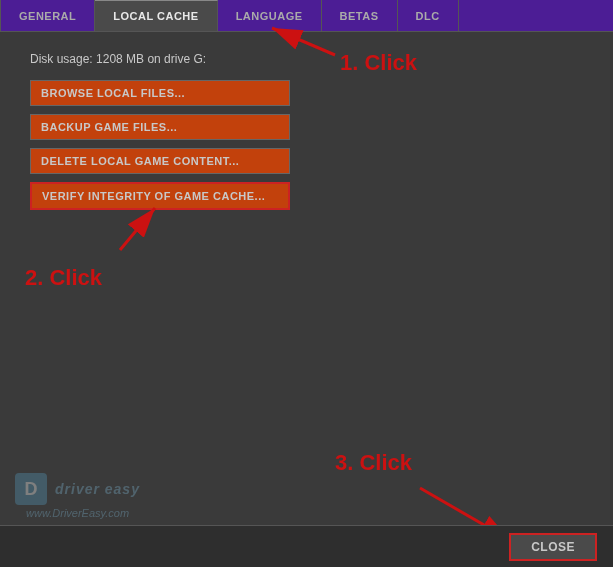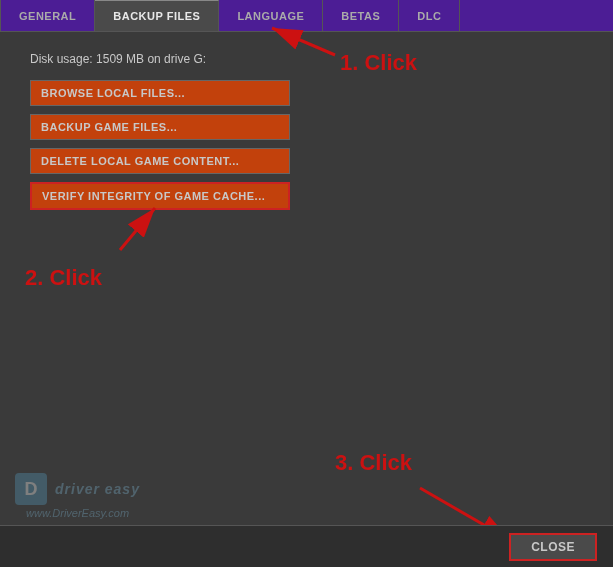--- a/index.html
+++ b/index.html
@@ -147,28 +147,28 @@
       margin-top: 2px;
       font-style: italic;
       margin-left: 11px;
     }
   </style>
 </head>
 <body>
 
 <div class="tab-bar">
   <div class="tab">GENERAL</div>
-  <div class="tab active">BACKUP FILES</div>
+  <div class="tab active">LOCAL CACHE</div>
   <div class="tab">LANGUAGE</div>
   <div class="tab">BETAS</div>
   <div class="tab">DLC</div>
 </div>
 
 <div class="content">
-  <div class="disk-usage">Disk usage: 1509 MB on drive G:</div>
+  <div class="disk-usage">Disk usage: 1208 MB on drive G:</div>
 
   <button class="action-btn">BROWSE LOCAL FILES...</button>
   <button class="action-btn">BACKUP GAME FILES...</button>
   <button class="action-btn">DELETE LOCAL GAME CONTENT...</button>
   <button class="action-btn highlighted">VERIFY INTEGRITY OF GAME CACHE...</button>
 </div>
 
 <svg class="arrows-overlay">
 
   <defs>

